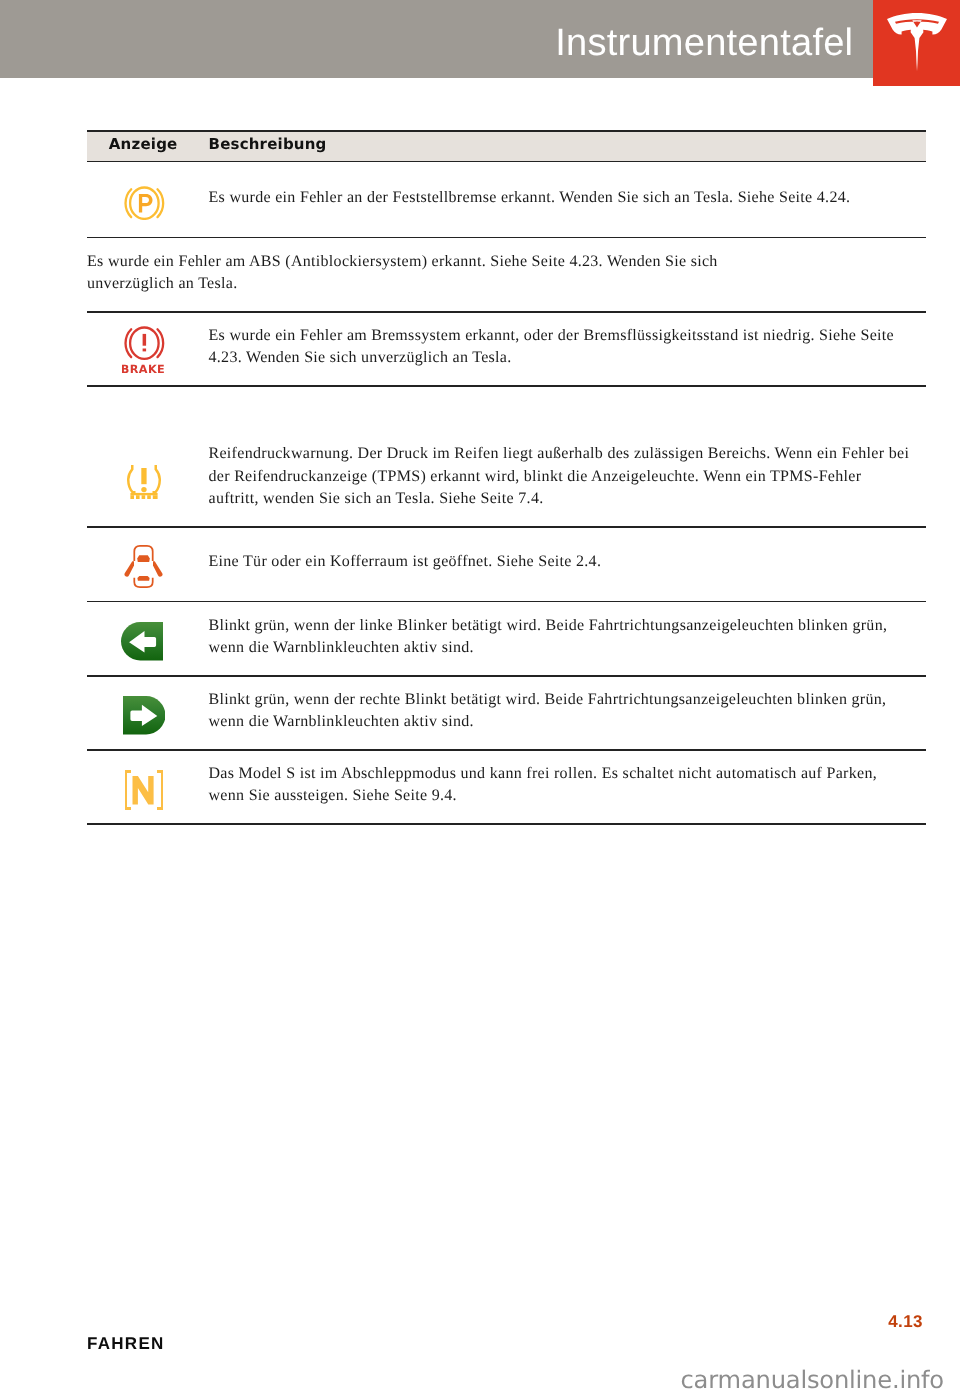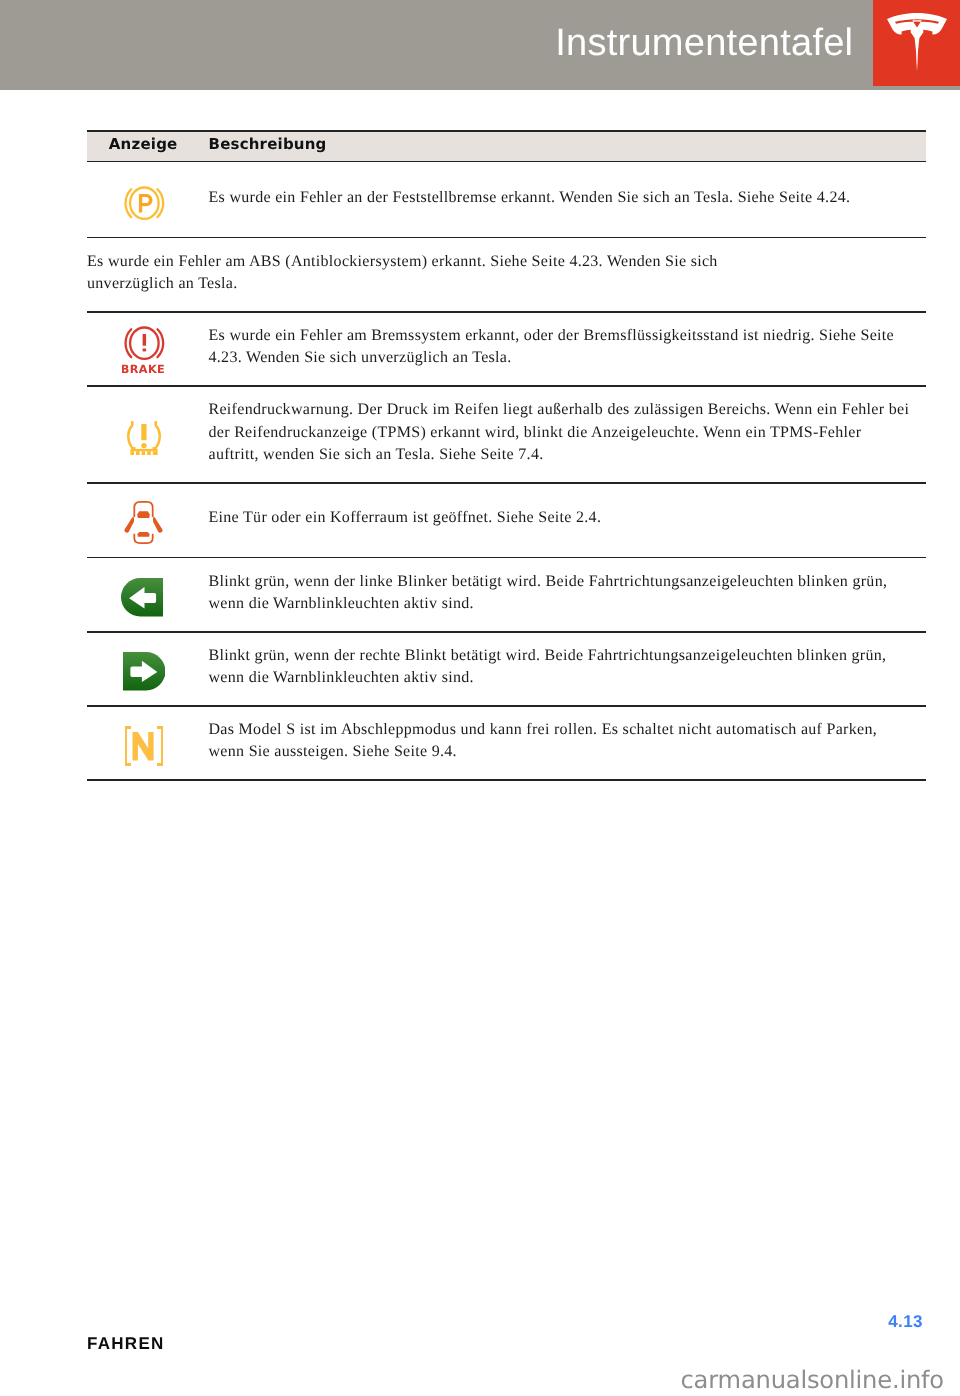--- a/index.html
+++ b/index.html
@@ -23,21 +23,21 @@
   }
   .cell-icon svg {
     will-change: transform;
   }
 
   
   .header {
     position: absolute;
     left: 0; top: 0;
     width: 960px;
-    height: 90px;
+    height: 78px;
     background: #9e9a94;
   }
   .header-title {
     position: absolute;
     left: 555.2px;
     top: 30px;
     font-family: "Liberation Sans", sans-serif;
     font-size: 38.1px;
     line-height: 26px;
     font-weight: 400;
@@ -85,21 +85,21 @@
   .row {
     display: flex;
     min-height: 72.7px;
     align-items: center;
     box-sizing: border-box;
     padding: 3.3px 0;
   }
   .row-0 { min-height: 74.21px; }
   .row-1 { min-height: 72.71px; }
   .row-2 { min-height: 72.61px; }
-  .row-3 { min-height: 95.41px; }
+  .row-3 { min-height: 95.41px; margin-top: 44px; }
   .row-4 { min-height: 73.01px; }
   .row-5 { min-height: 73.01px; }
   .row-6 { min-height: 72.31px; }
   .row-7 { min-height: 72.61px; }
   .cell-icon {
     width: 121.5px;
     flex: 0 0 121.5px;
     display: flex;
     justify-content: center;
     align-items: center;
@@ -134,21 +134,21 @@
   }
   .footer-right {
     position: absolute;
     left: 888.2px;
     top: 1316px;
     font-family: "Liberation Sans", sans-serif;
     font-size: 17px;
     line-height: 12px;
     font-weight: bold;
     letter-spacing: 0.38px;
-    color: #3b82f6;
+    color: #c2410c;
   }
   .watermark {
     position: absolute;
     left: 680.5px;
     top: 1371.3px;
     font-family: "DejaVu Sans", sans-serif;
     font-size: 24.2px;
     line-height: 19px;
     color: #8d8d8d;
     letter-spacing: -0.2px;

